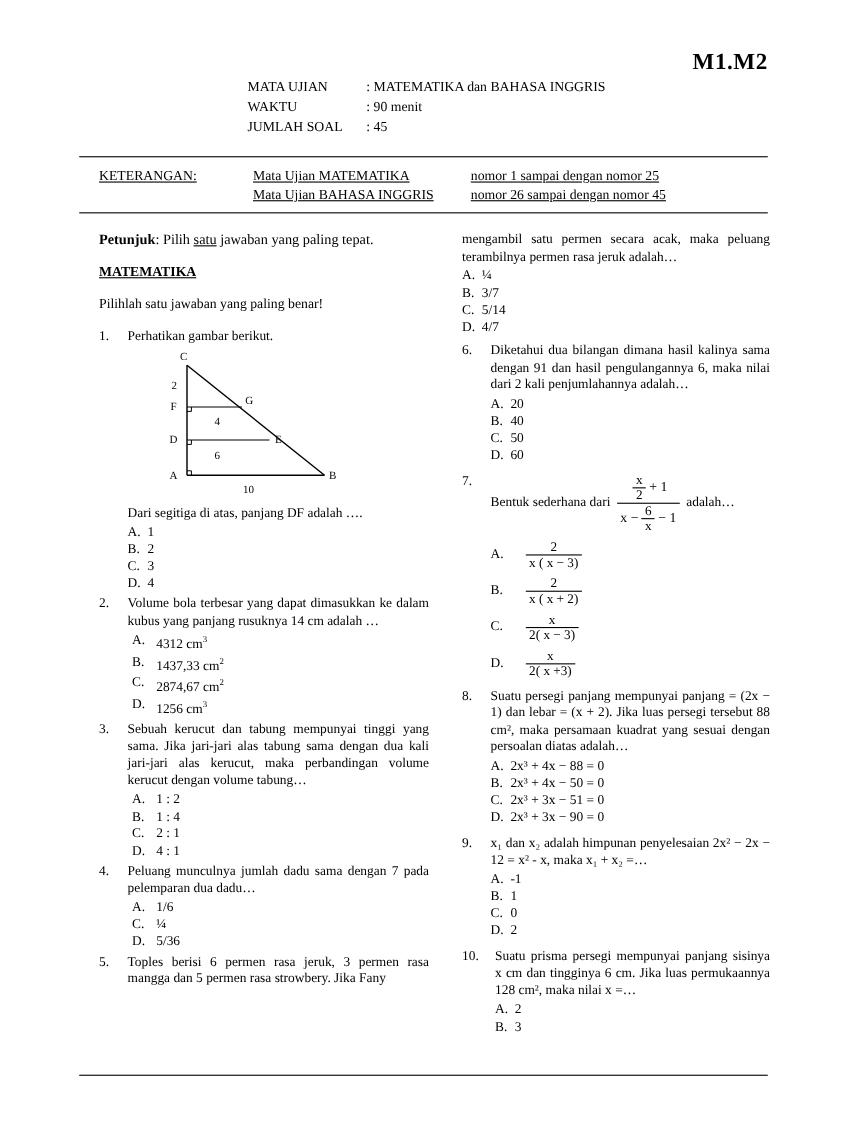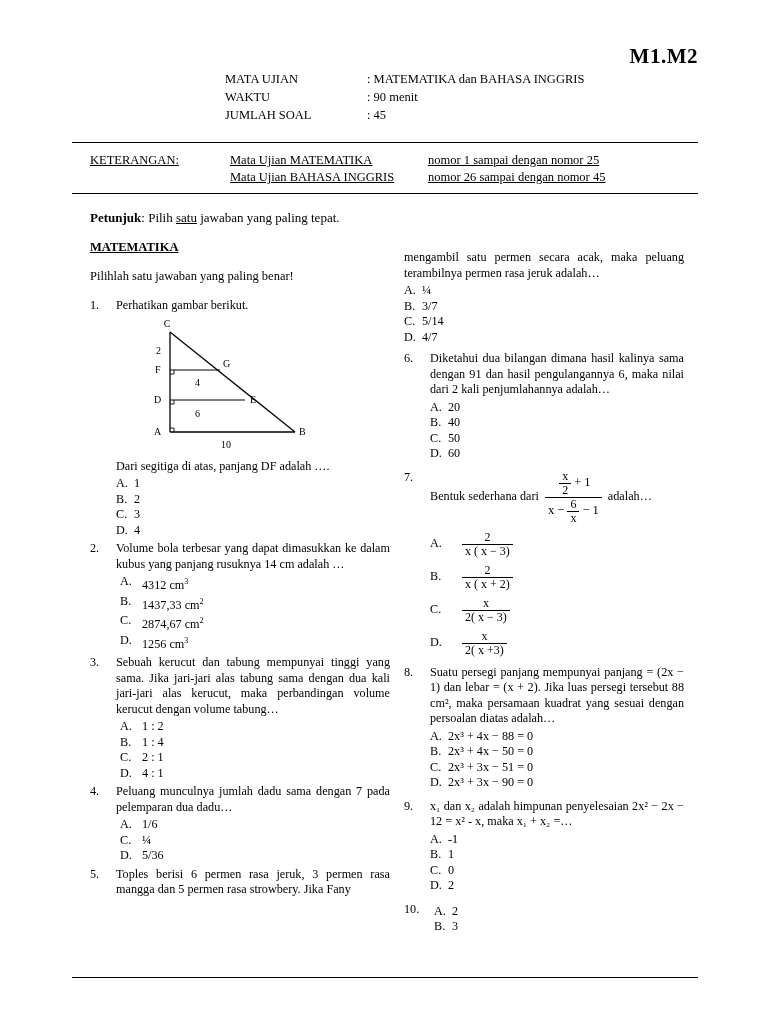--- a/index.html
+++ b/index.html
@@ -39,21 +39,20 @@
     line-height: 18px;
   }
   .header-row {
     display: flex;
   }
   .header-row .lbl {
     width: 108px;
   }
   .header-row .val {
     white-space: nowrap;
-    margin-left: 34px;
   }
   .hr {
     position: absolute;
     left: 72px;
     right: 70px;
     border-top: 1px solid #000;
   }
   .hr.top { top: 142px; }
   .hr.mid { top: 193px; }
   .hr.bottom { top: 977px; }
@@ -94,21 +93,21 @@
     left: 90px;
     font-size: 12.5px;
   }
 
   .col {
     position: absolute;
     font-size: 12.2px;
     line-height: 15.5px;
   }
   .col-left { top: 298px; left: 90px; width: 300px; }
-  .col-right { top: 210px; left: 404px; width: 280px; margin-top: 40px; }
+  .col-right { top: 210px; left: 420px; width: 280px; }
 
   .q {
     display: flex;
     margin-bottom: 3px;
   }
   .q .num {
     width: 26px;
     flex: 0 0 26px;
   }
   .q .body {
@@ -497,20 +496,21 @@
               <span class="ol">D.</span>
               <span class="otext">2</span>
             </div>
         </div>
       </div>
     </div>
 
     <div class="q" style="margin-top:8px;">
       <div class="num" style="width:30px;flex:0 0 30px;">10.</div>
       <div class="body">
+        <div>Suatu prisma persegi mempunyai panjang sisinya x cm dan tingginya 6 cm. Jika luas permukaannya 128 cm², maka nilai x =…</div>
         <div class="opts">
           <div class="opt">
               <span class="ol">A.</span>
               <span class="otext">2</span>
             </div>
           <div class="opt">
               <span class="ol">B.</span>
               <span class="otext">3</span>
             </div>
         </div>

